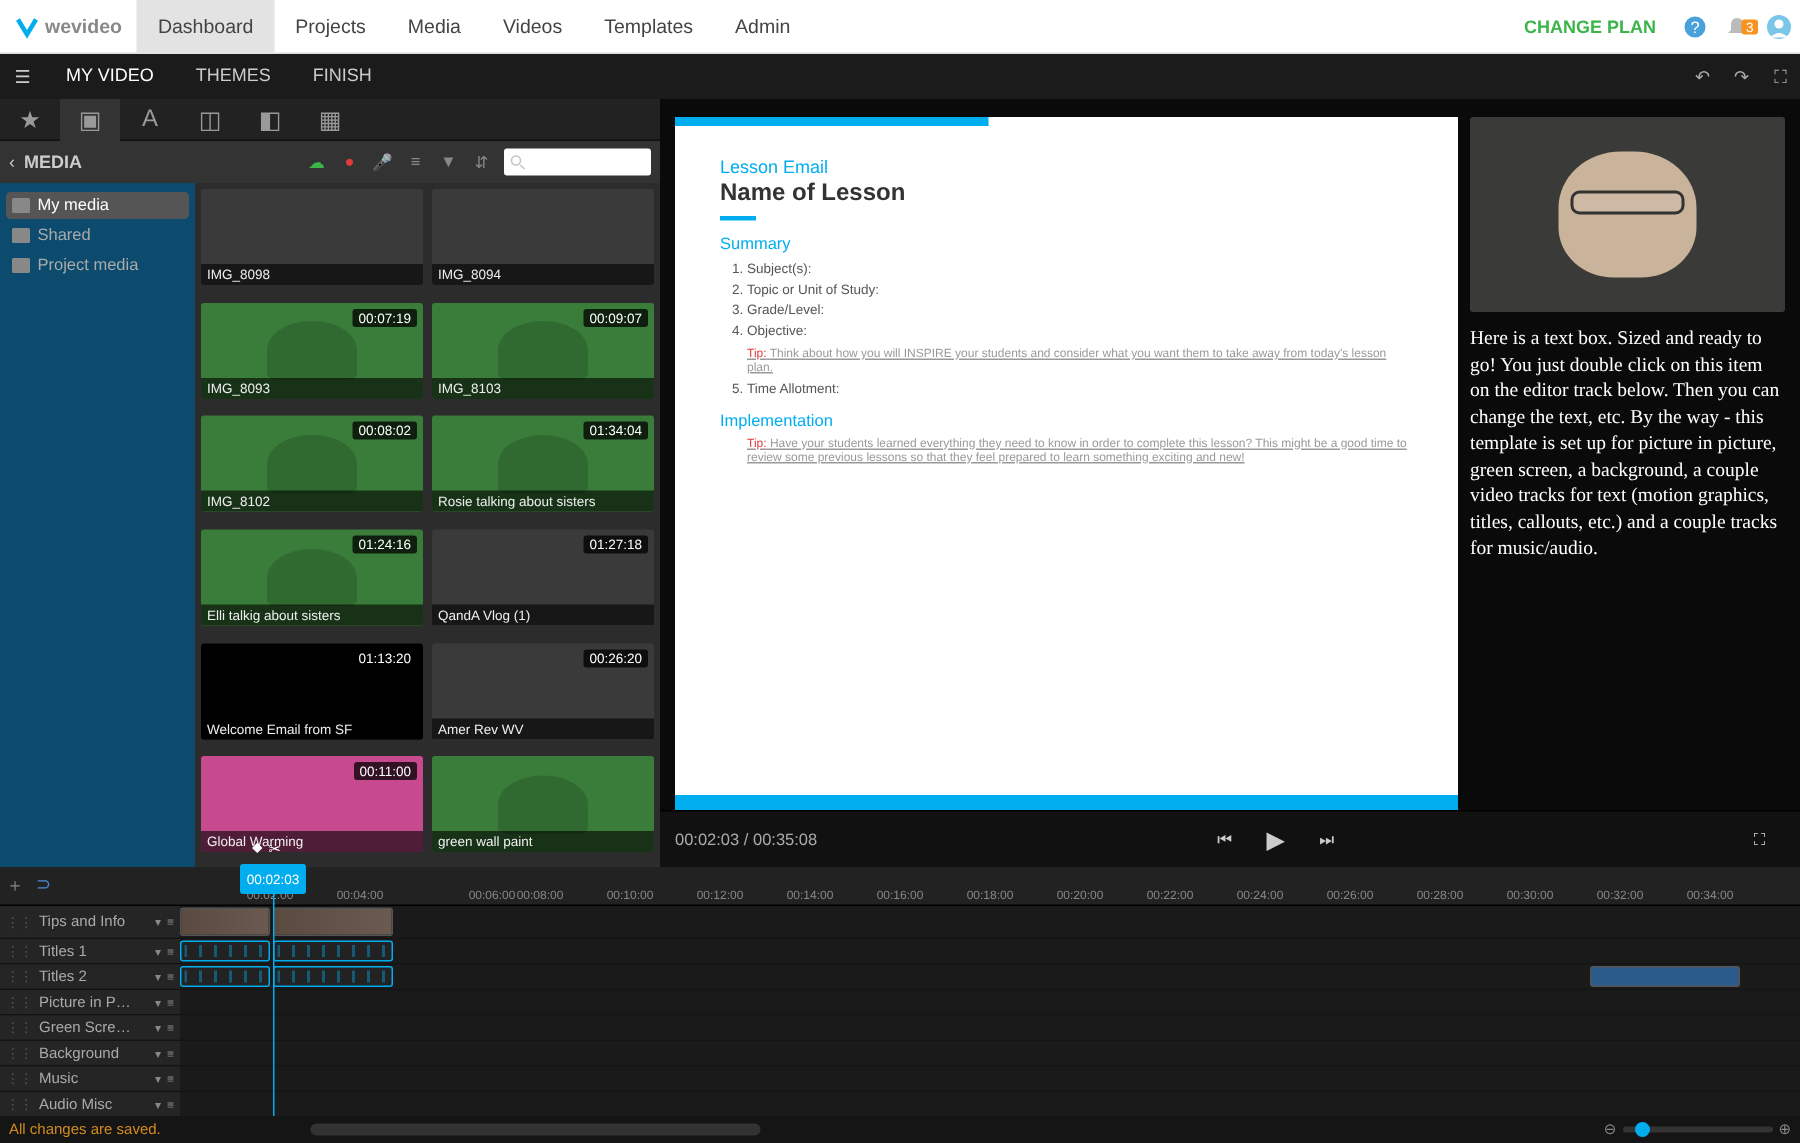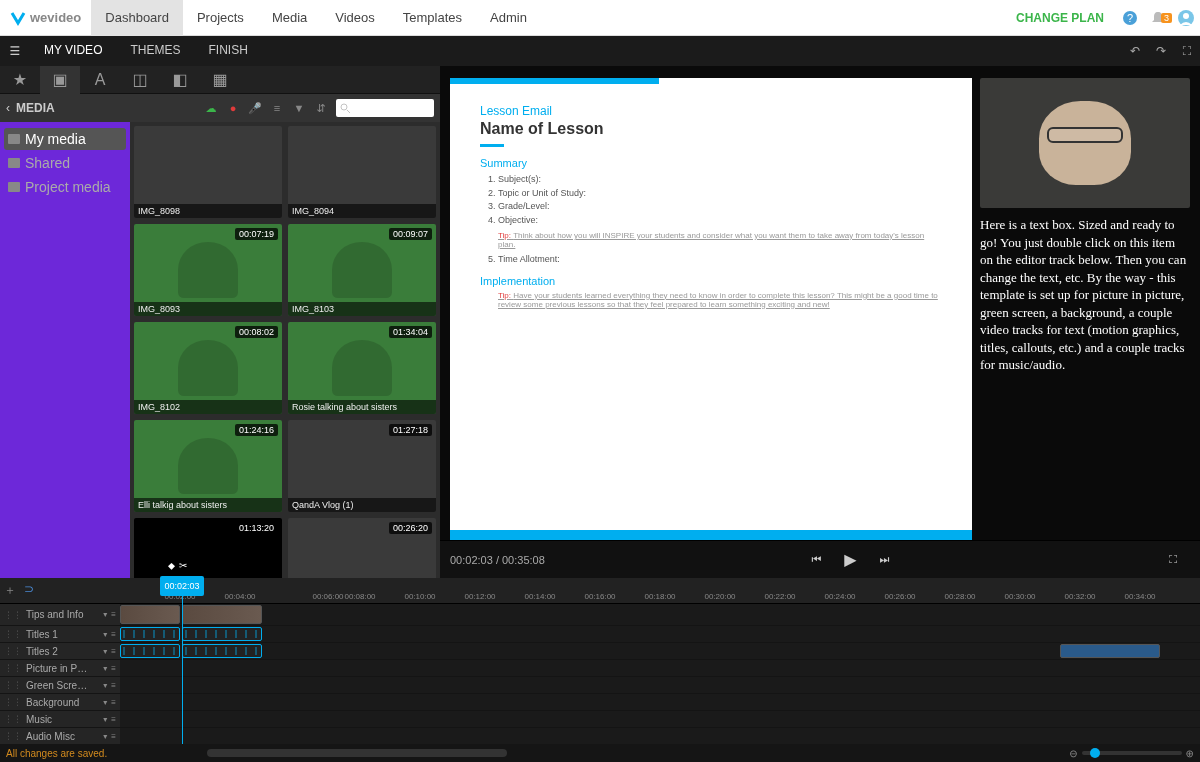--- a/index.html
+++ b/index.html
@@ -29,27 +29,27 @@
 .media-hdr .back { margin-right:6px; }
 .media-hdr .title { font-weight:bold; }
 .media-hdr .spacer2 { flex:1; }
 .mh-icon { width:22px; text-align:center; color:#888; font-size:11px; }
 .mh-icon.green { color:#3bb54a; }
 .mh-icon.red { color:#e03b3b; }
 .search-box { width:98px; height:18px; background:#fff; border-radius:2px; margin-left:4px; display:flex; align-items:center; padding:0 4px; }
 .search-box svg { opacity:.5; }
 
 .media-body { flex:1; display:flex; overflow:hidden; }
-.folders { width:130px; background:#6d28d9; padding:6px 4px; font-size:14px; color:#aaa; }
+.folders { width:130px; background:#0c4a6e; padding:6px 4px; font-size:11px; color:#aaa; }
 .folder { display:flex; align-items:center; gap:5px; padding:3px 4px; border-radius:3px; margin-bottom:2px; }
 .folder.active { background:#555; color:#fff; }
 .folder-ico { width:12px; height:10px; background:#888; display:inline-block; border-radius:1px; }
 
 .thumbs { flex:1; overflow-y:auto; padding:4px; display:grid; grid-template-columns:1fr 1fr; gap:6px; }
-.thumb { position:relative; height:92px; background:#3a7d3a; border-radius:2px; overflow:hidden; }
+.thumb { position:relative; height:64px; background:#3a7d3a; border-radius:2px; overflow:hidden; }
 .thumb.white { background:#000000; }
 .thumb.dark { background:#3a3a3a; }
 .thumb.pink { background:#c74a8f; }
 .thumb .dur { position:absolute; top:4px; right:4px; background:rgba(0,0,0,.75); color:#fff; font-size:9px; padding:1px 4px; border-radius:2px; }
 .thumb .name { position:absolute; bottom:0; left:0; right:0; background:rgba(0,0,0,.6); color:#eee; font-size:9px; padding:2px 4px; white-space:nowrap; overflow:hidden; }
 .thumb .person { position:absolute; left:30%; top:20%; width:40%; height:60%; background:rgba(0,0,0,.15); border-radius:50% 50% 10% 10%; }
 
 .preview { flex:1; background:#1a1a1a; display:flex; flex-direction:column; }
 .canvas { flex:1; background:#0a0a0a; display:flex; position:relative; padding:12px 10px 0 10px; }
 .slide { flex:1; background:#fff; position:relative; display:flex; flex-direction:column; font-size:10px; color:#333; }

